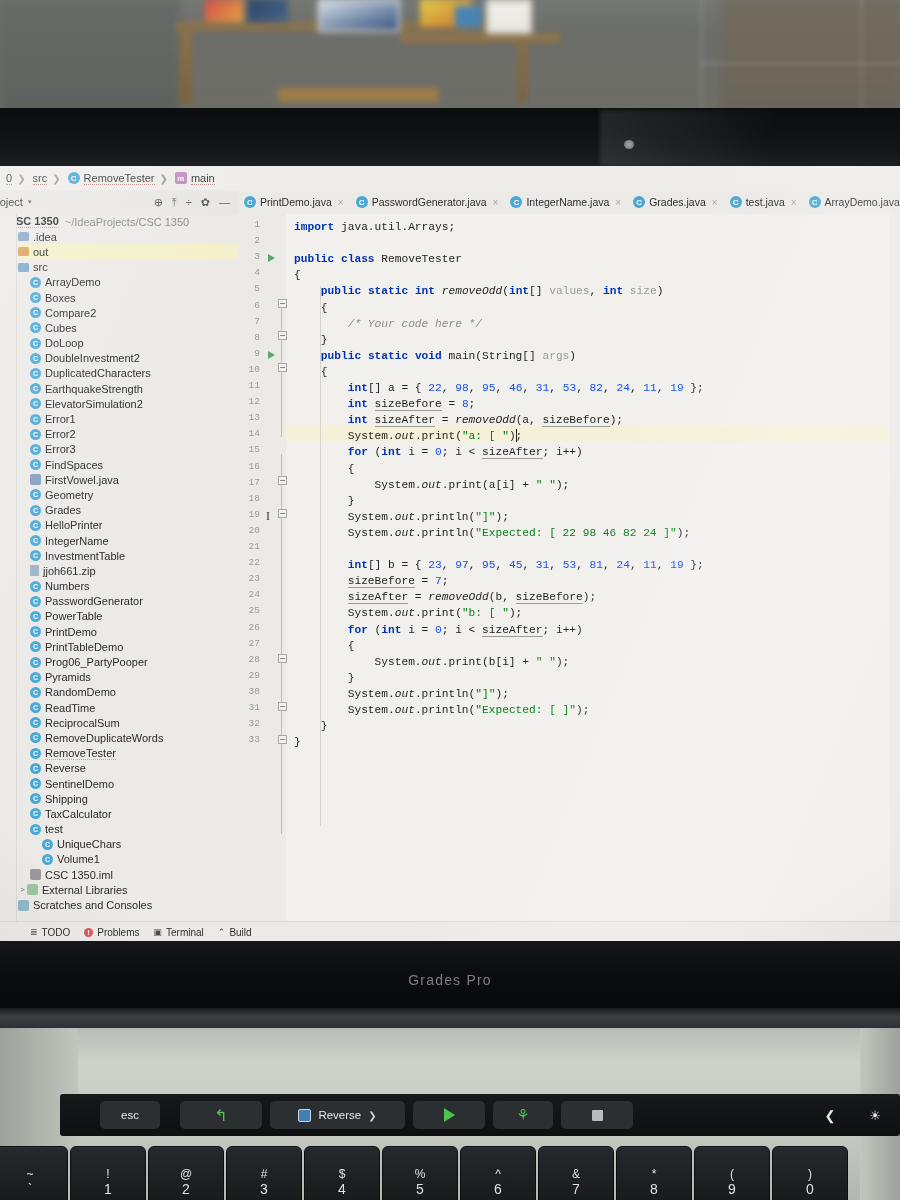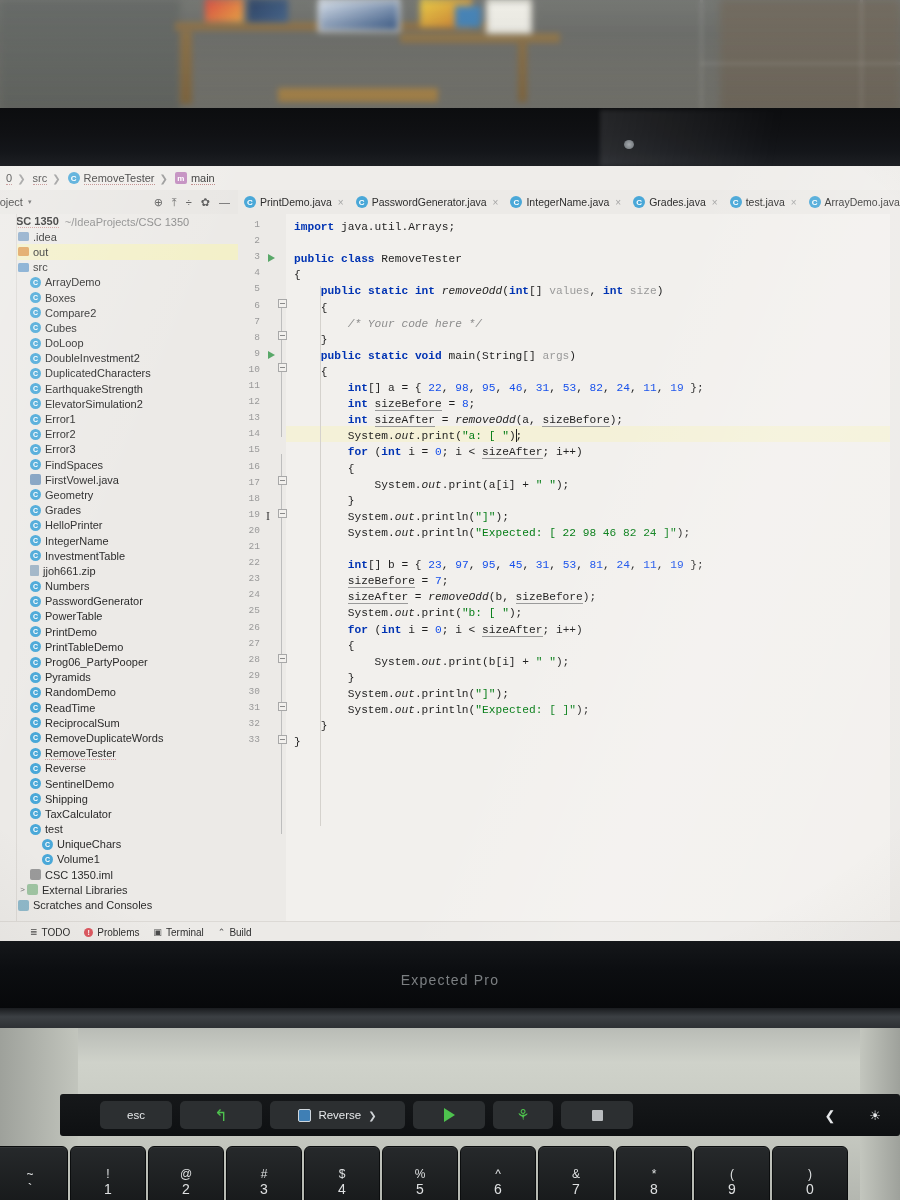--- a/index.html
+++ b/index.html
@@ -572,28 +572,28 @@
         </div>
       </div>
 
     <div class="vstrip" style="top:48px;height:707px;"></div>
 
   </div>
   <div class="screen-tint"></div>
   <div class="screen-vig"></div>
 
   <div class="bezel-bot"></div>
-  <div class="mbp">Expected Pro</div>
+  <div class="mbp">Grades Pro</div>
   <div class="hinge"></div>
   <div class="deck"></div>
   <div class="deck-l"></div>
   <div class="deck-r"></div>
 
   <div class="touchbar">
-    <div class="tbkey" style="left:40px;width:72px;">
+    <div class="tbkey" style="left:40px;width:60px;">
       <span>esc</span>
     </div>
     <div class="tbkey" style="left:120px;width:82px;">
       <span style="color:#4ec24e;font-size:16px;">↰</span>
     </div>
     <div class="tbkey" style="left:210px;width:135px;gap:7px;">
       <span class="runcfg-ic"></span>
       <span>Reverse</span>
       <span style="color:#cfd3d6;font-size:10px;">❯</span>
     </div>

